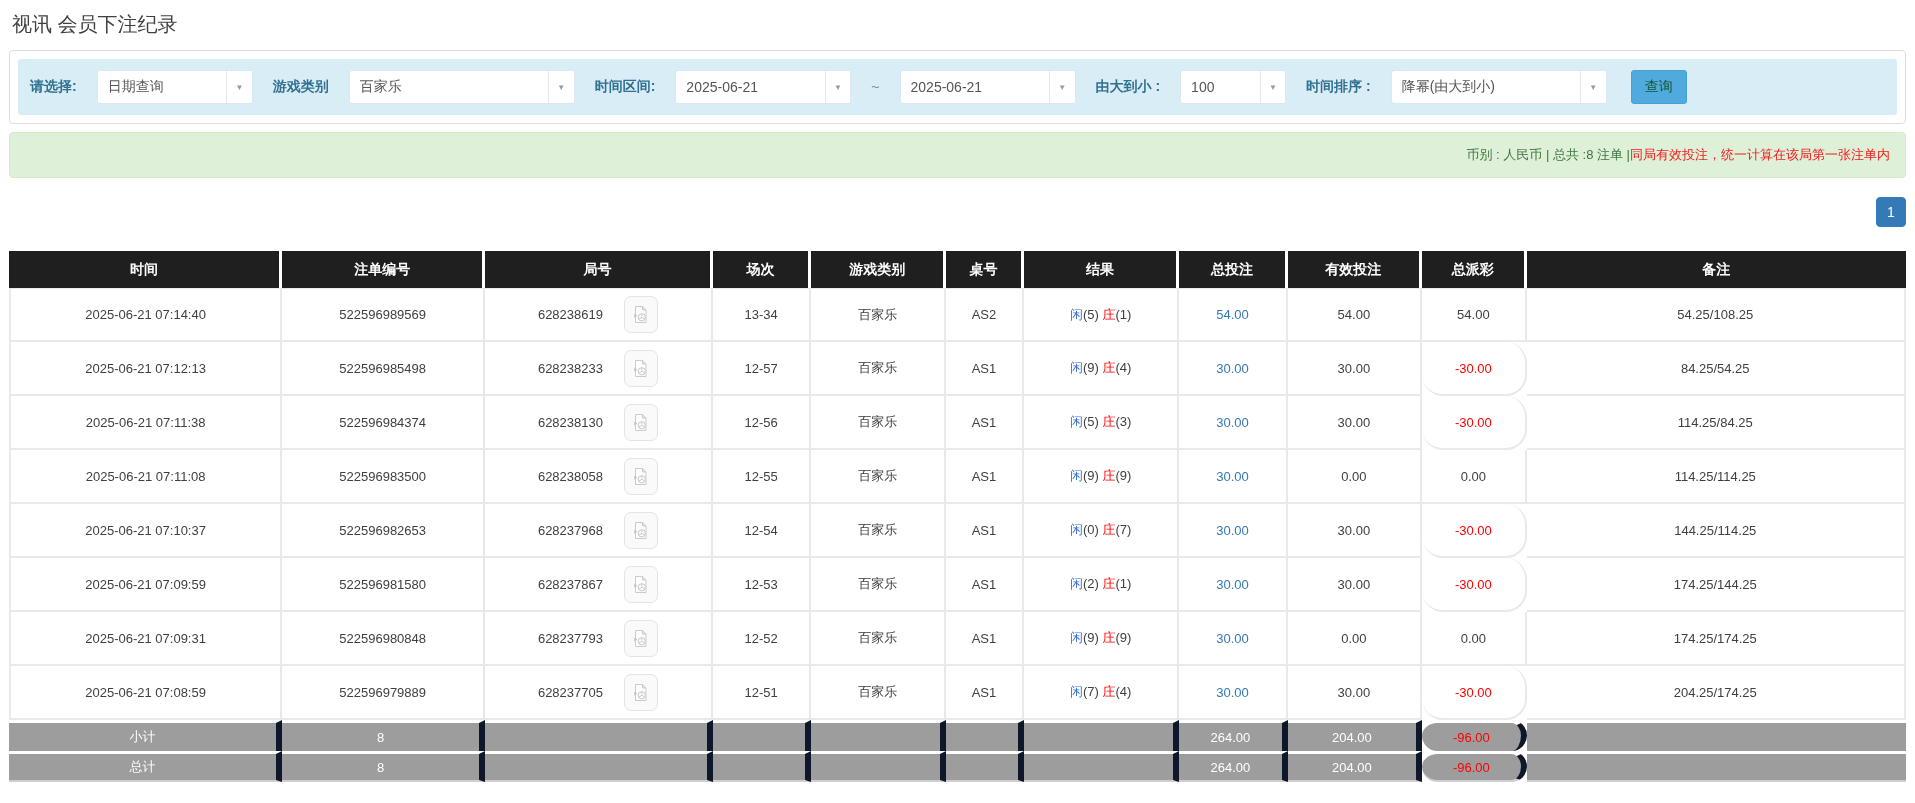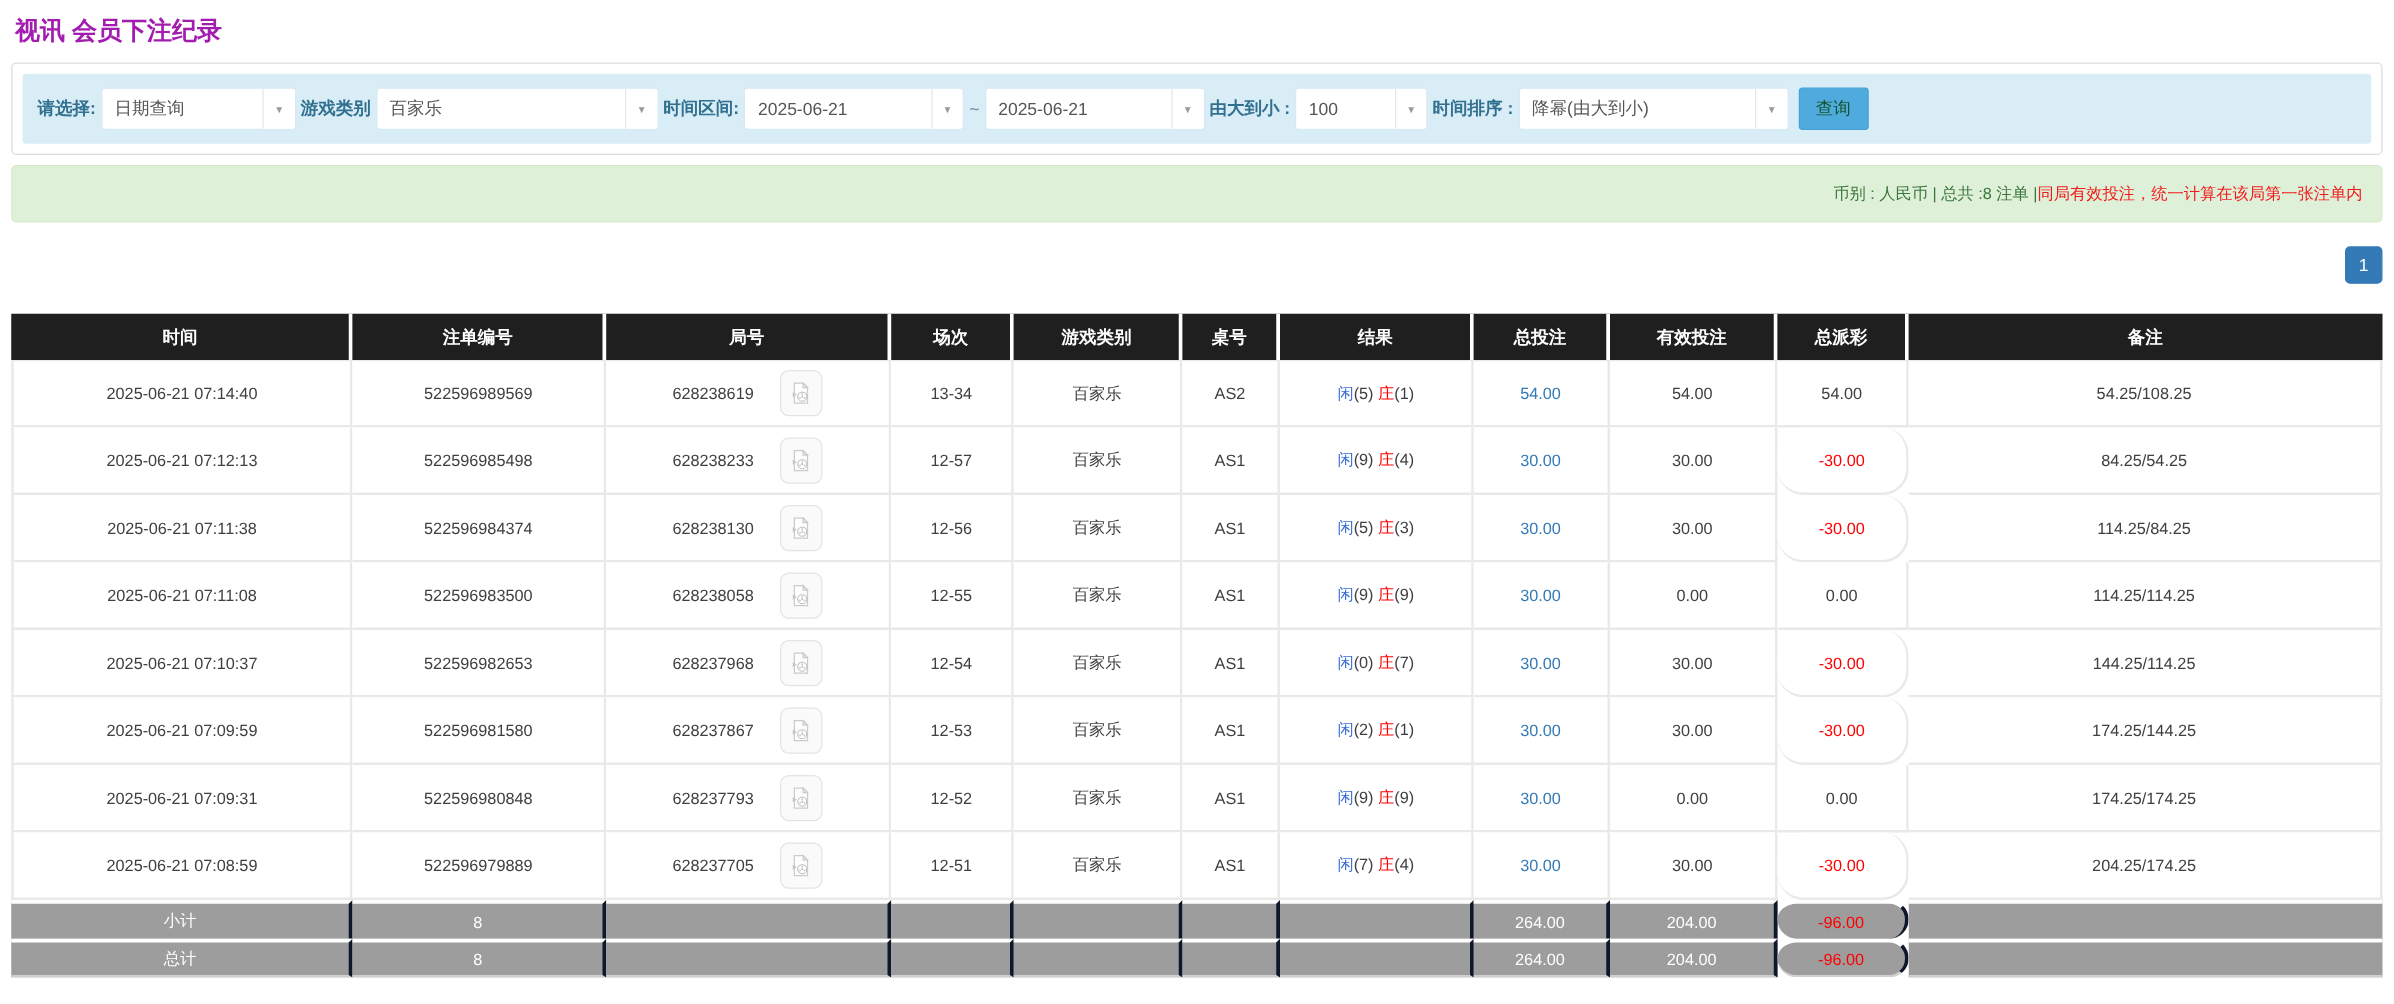--- a/index.html
+++ b/index.html
@@ -8,39 +8,39 @@
     background: #fff;
     color: #333;
     font-family: "Liberation Sans", "DejaVu Sans", sans-serif;
     font-size: 13px;
   }
   .container { width: 1915px; padding: 0 9px; }
 
   
   .page-title {
     font-size: 20px;
-    font-weight: 700;
-    color: #a21caf;
+    font-weight: 400;
+    color: #404040;
     margin: 11px 0 12px 3px;
   }
 
   
   .filter-panel {
     border: 1px solid #ddd;
     border-radius: 4px;
     background: #fff;
     padding: 8px;
   }
   .filter-bar {
     background: #d9edf7;
     border-radius: 3px;
     padding: 11px 12px;
     display: flex;
     align-items: center;
-    gap: 4px;
+    gap: 20px;
     flex-wrap: nowrap;
   }
   .flabel {
     color: #31708f;
     font-weight: bold;
     font-size: 14px;
     white-space: nowrap;
   }
   .combo {
     display: flex;
@@ -172,21 +172,21 @@
     justify-content: center;
     cursor: pointer;
     padding: 0;
   }
 
   tr.footer-row td {
     height: 31px;
     background: #9d9d9d;
     color: #fff;
     text-align: center;
-    border-right: 3px solid #0f172a;
+    border-right: 6px solid #0f172a;
     border-top: 3px solid #fff;
     padding: 0 4px;
     white-space: nowrap;
   }
   tr.footer-row td:last-child { border-right: none; }
   tr.footer-row td.num-payout.neg { color: #f00; }
   tfoot tr.footer-row:last-child td { border-bottom: 2px solid #cfcfcf; }
 </style>
 </head>
 <body>

